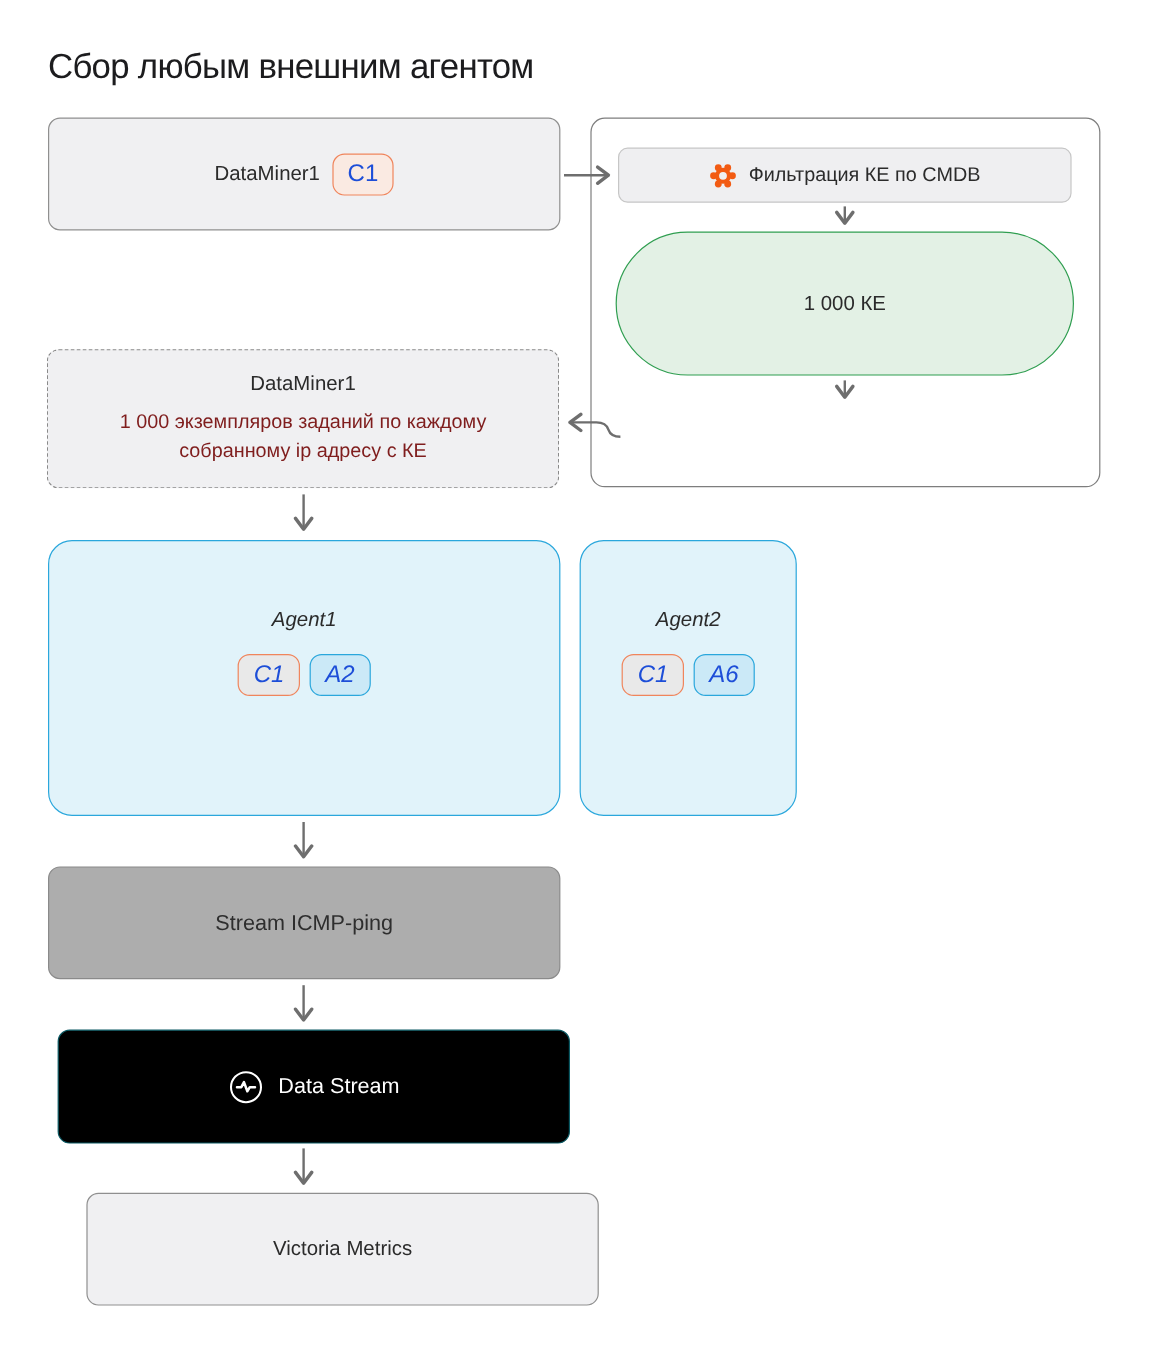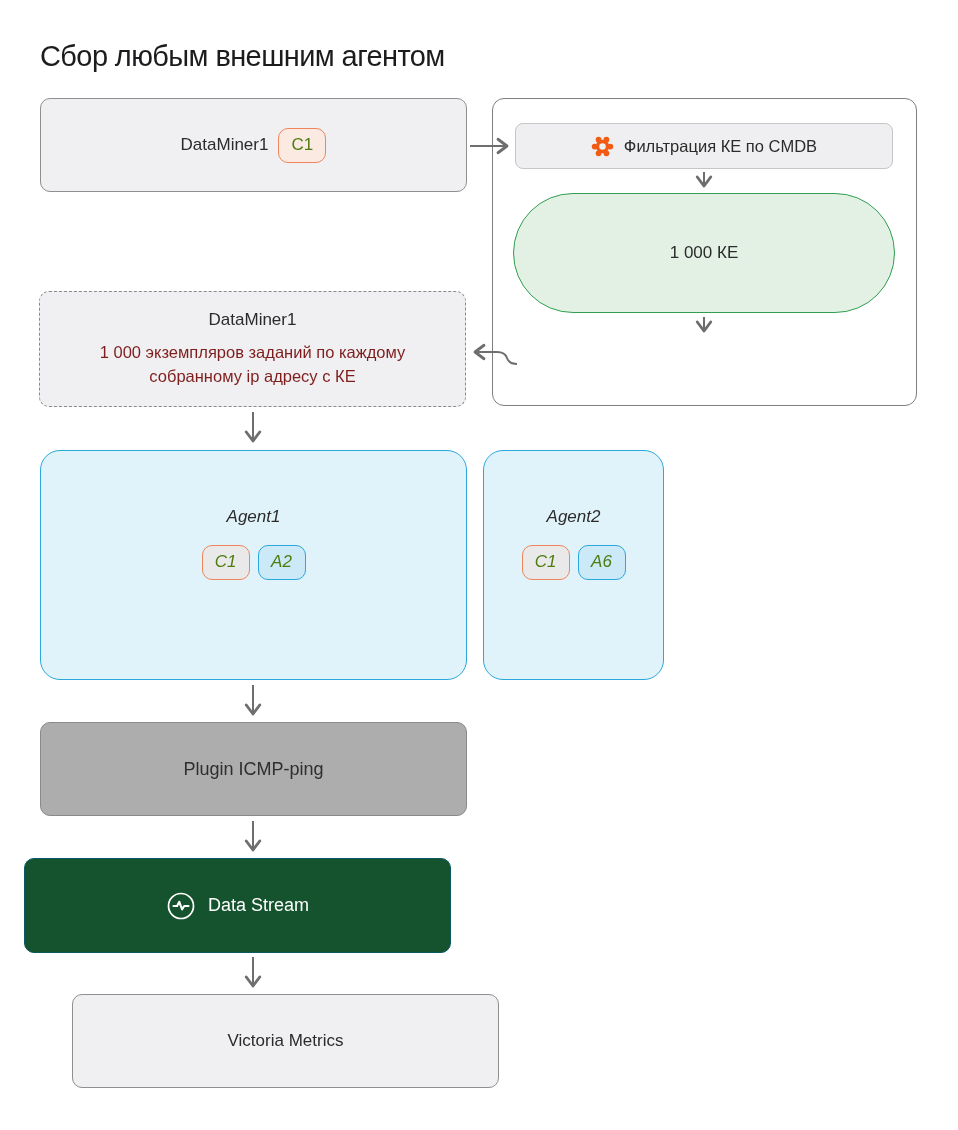--- a/index.html
+++ b/index.html
@@ -43,23 +43,23 @@
   .dataminer-top { left: 40px; top: 98px; width: 427px; height: 94px; gap: 10px; }
   
   .badge {
     display: inline-flex;
     align-items: center;
     justify-content: center;
     height: 35px;
     min-width: 48px;
     padding: 0 12px;
     border-radius: 10px;
-    font-size: 17px;
+    font-size: 20px;
     font-weight: 500;
-    color: #4d7c0f;
+    color: #1d4ed8;
   }
   .badge.peach { background: #faeae2; border: 1.5px solid #f0855c; }
   .badge.gray-orange { background: #e9e9e9; border: 1.5px solid #f0855c; }
   .badge.blue { background: #cbe9f7; border: 1.5px solid #2aa7dc; }
   
   .cmdb-panel {
     position: absolute;
     left: 492px; top: 98px; width: 425px; height: 308px;
     background: #ffffff;
     border: 1.5px solid #7e7e7e;
@@ -122,22 +122,22 @@
   .badge-row { display: flex; gap: 8px; }
   
   .plugin-box {
     left: 40px; top: 722px; width: 427px; height: 94px;
     background: #adadad;
     border: 1px solid #8a8a8a;
   }
   .plugin-box .label { font-size: 18px; color: #2e2e2e; }
   
   .datastream-box {
-    left: 24px; top: 858px; width: 427px; height: 95px;
-    background: #14532d;
+    left: 48px; top: 858px; width: 427px; height: 95px;
+    background: #000000;
     border: 1px solid #0a5963;
     gap: 12px;
   }
   .datastream-box .label { font-size: 18px; color: #ffffff; }
   
   .victoria-box { left: 40px; top: 994px; width: 427px; height: 94px; margin-left: 32px; }
   
   .arrows {
     position: absolute;
     left: 0; top: 0;
@@ -199,21 +199,21 @@
 
   <div class="agent agent2">
     <span class="label">Agent2</span>
     <div class="badge-row">
       <span class="badge gray-orange">C1</span>
       <span class="badge blue">A6</span>
     </div>
   </div>
 
   <div class="node plugin-box">
-    <span class="label">Plugin ICMP-ping</span>
+    <span class="label">Stream ICMP-ping</span>
   </div>
 
   <div class="node datastream-box">
     <span class="icon">
       <svg width="30" height="30" viewBox="0 0 30 30">
         <circle cx="15" cy="15" r="12.5" stroke="#ffffff" stroke-width="1.7" fill="none"></circle>
         <path d="M7.5 15 h3.6 l2.2 -4.2 l2.8 7.6 l2.1 -3.4 h4.3" stroke="#ffffff" stroke-width="2.1" fill="none" stroke-linecap="round" stroke-linejoin="round"></path>
       </svg>
     </span>
     <span class="label">Data Stream</span>

